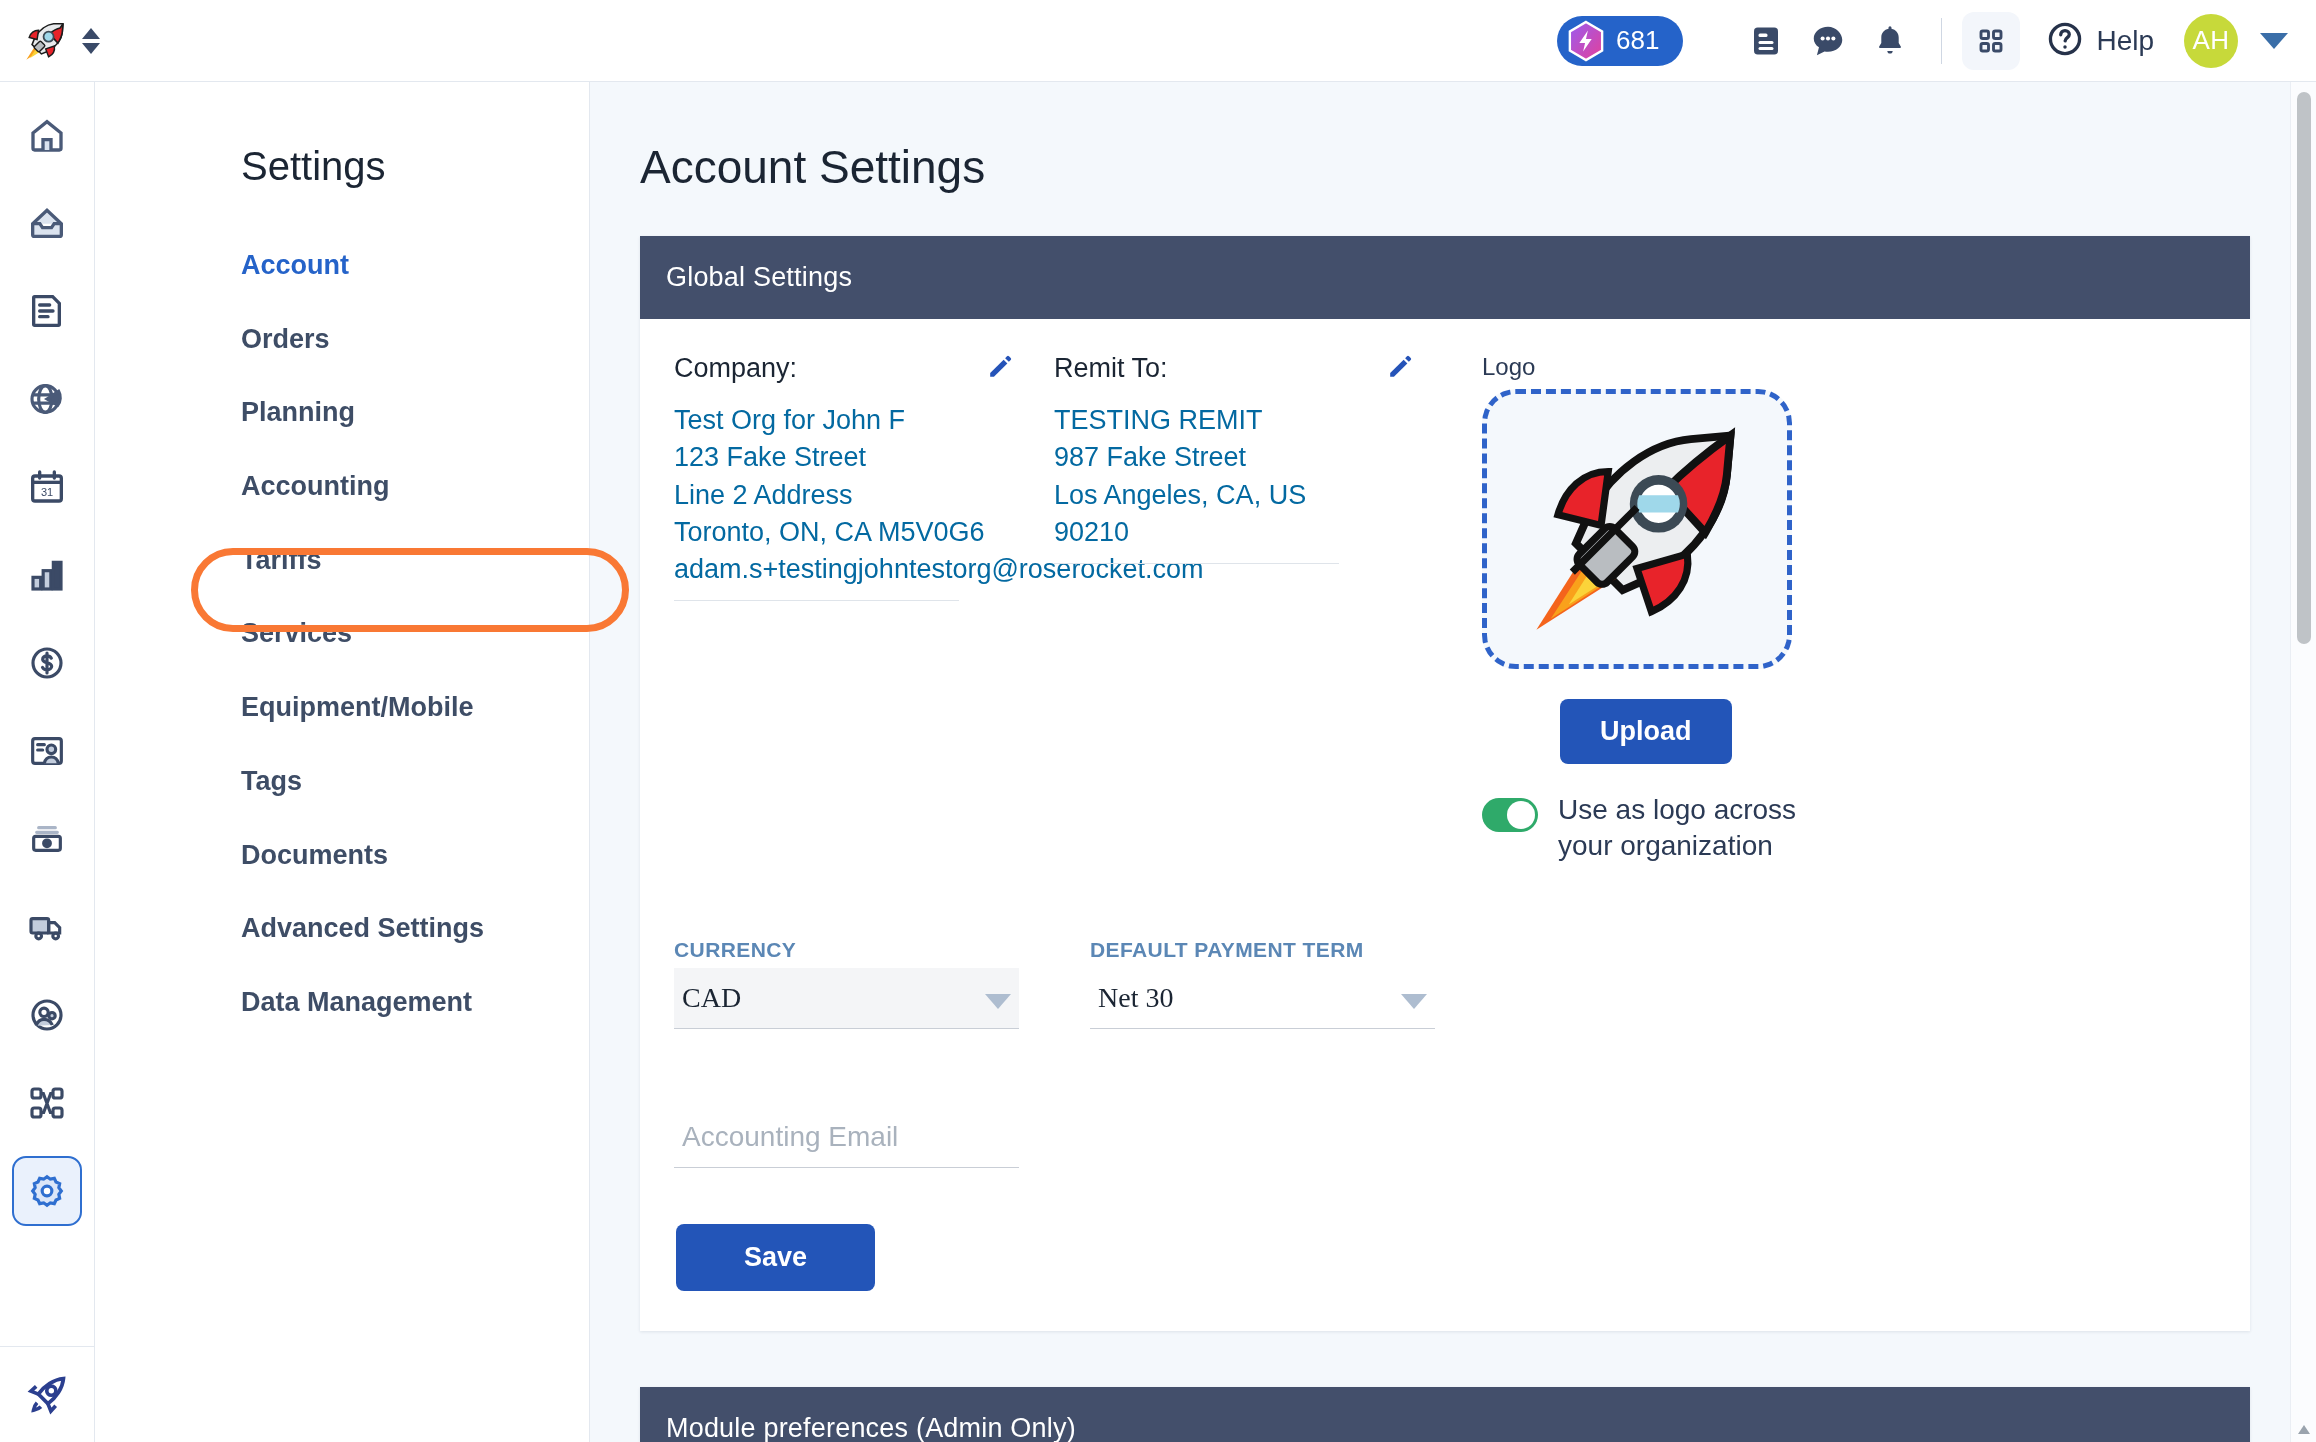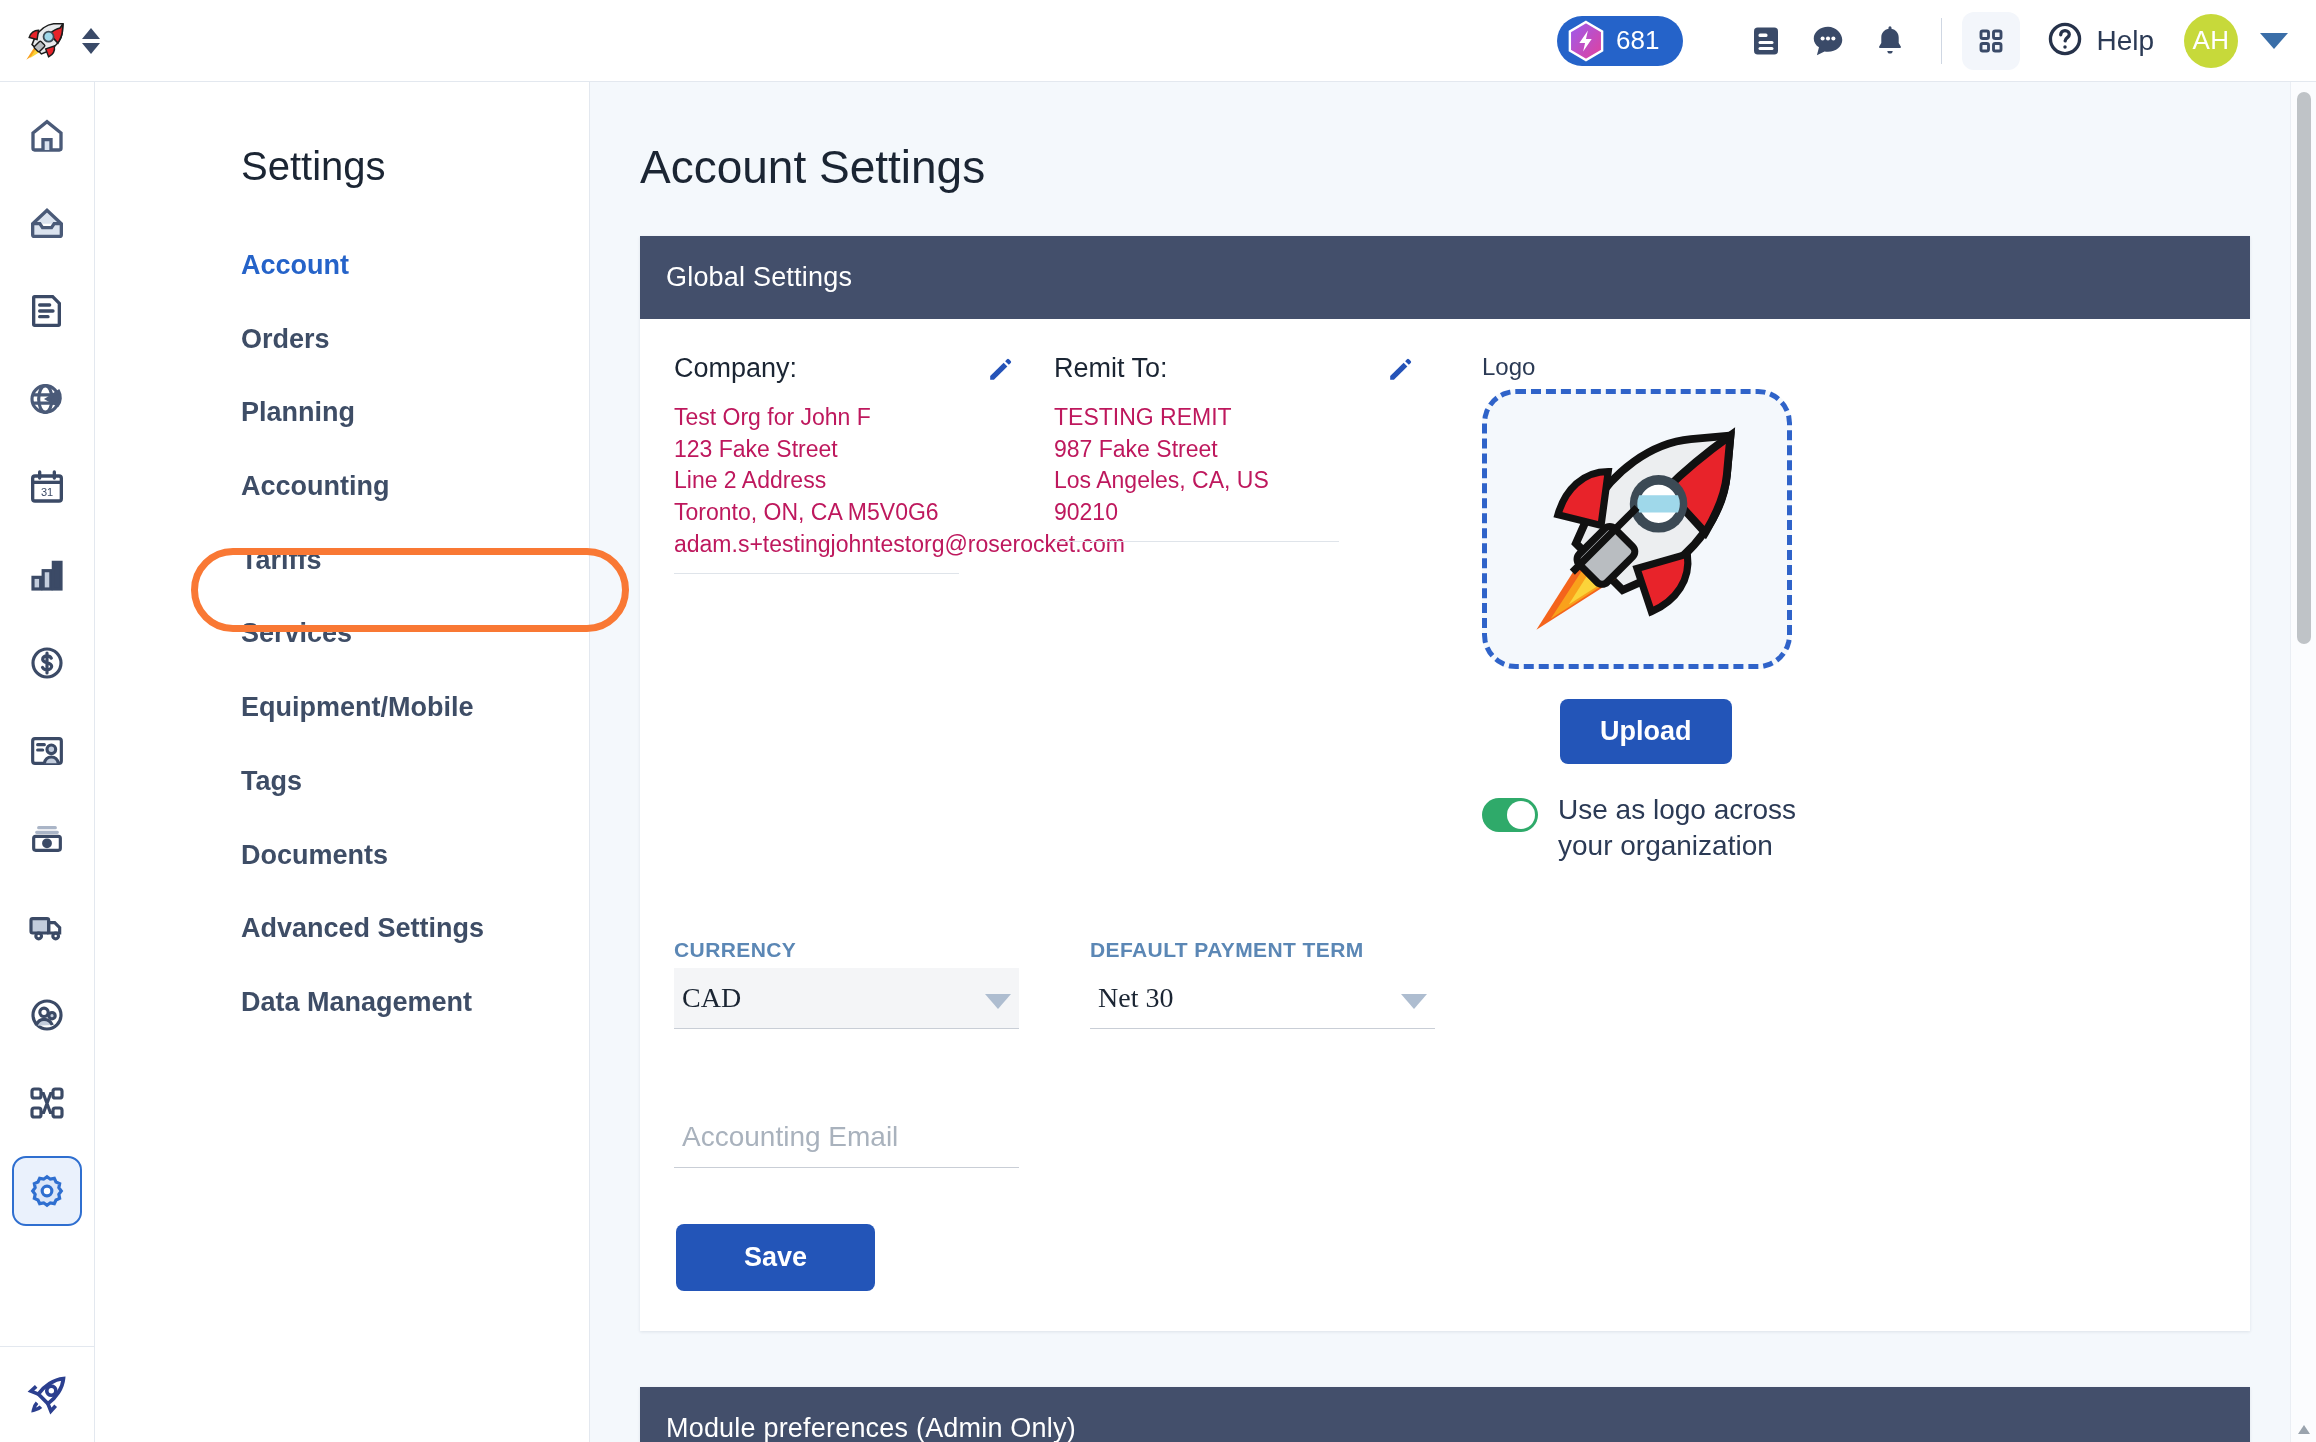--- a/index.html
+++ b/index.html
@@ -110,26 +110,26 @@
     background:#434f6b; color:#ffffff; font-size: 27px;
     padding: 26px 0 26px 26px; letter-spacing:.2px;
   }
   .card-body { padding: 34px 34px 40px 34px; }
 
   .cols { display:flex; }
   .col-company { width: 380px; }
   .col-remit { width: 400px; }
   .col-logo { flex:1 1 auto; padding-left: 28px; }
 
-  .field-label-row { display:flex; align-items:flex-end; justify-content:space-between; padding-right:40px; }
+  .field-label-row { display:flex; align-items:flex-start; justify-content:space-between; padding-right:40px; }
   .field-label { font-size: 27px; color:#1b2533; }
   .pencil { width: 28px; height: 28px; cursor:pointer; }
 
   .addr { margin-top: 18px; }
-  .addr-line { font-size: 23px; color:#be185d; line-height: 1.38; white-space:nowrap; }
+  .addr-line { font-size: 27px; color:#0369a1; line-height: 1.38; white-space:nowrap; }
   .addr-underline { border-bottom:1px solid #dfe4ea; margin-top: 12px; }
   .addr-underline.w1 { width: 285px; }
   .addr-underline.w2 { width: 285px; }
 
   .logo-label { font-size: 24px; color:#2b3a55; margin-bottom: 8px; }
   .logo-box {
     width: 310px; height: 280px; border: 5px dashed #2f63c9; border-radius: 34px;
     background:#f4f8fc; display:flex;align-items:center;justify-content:center;
     cursor:pointer;
   }

